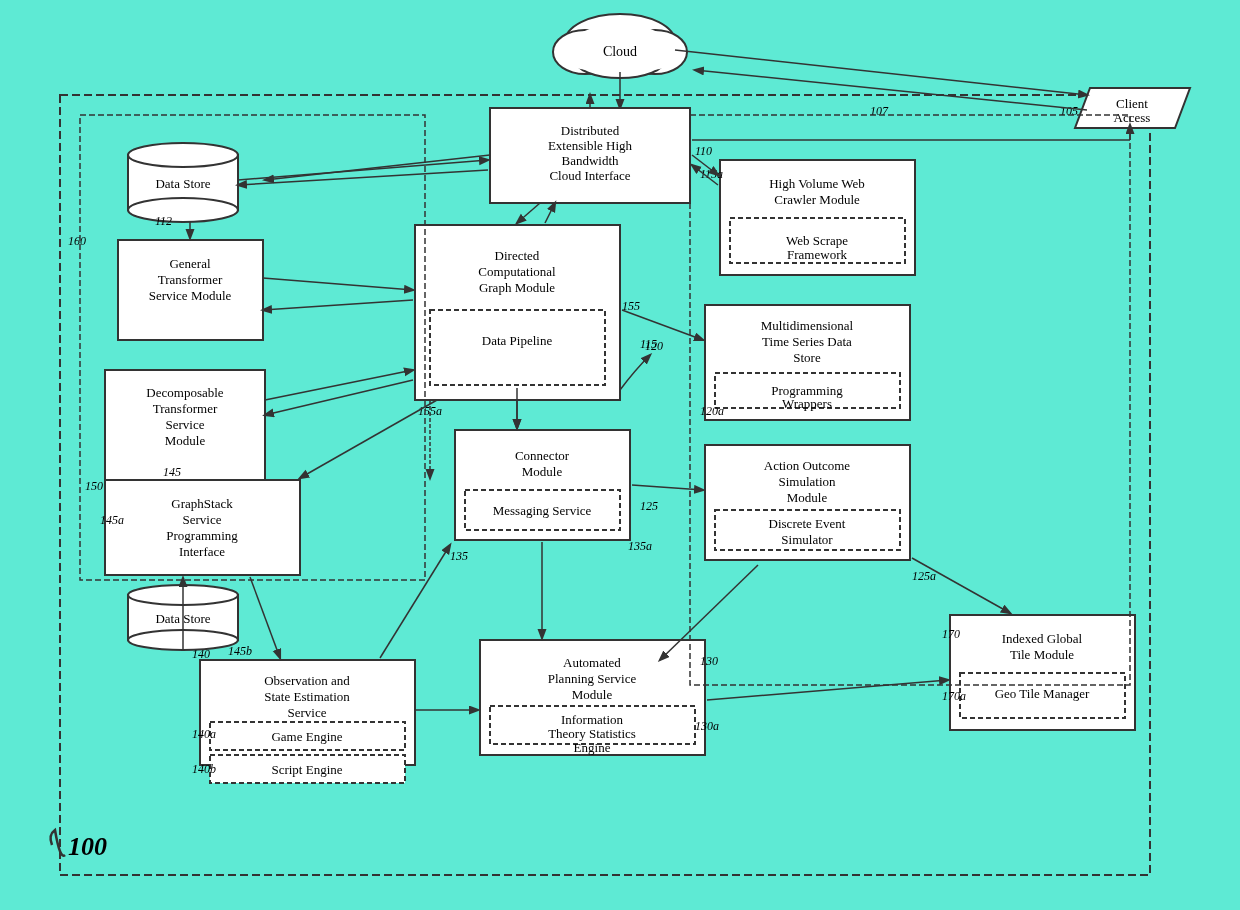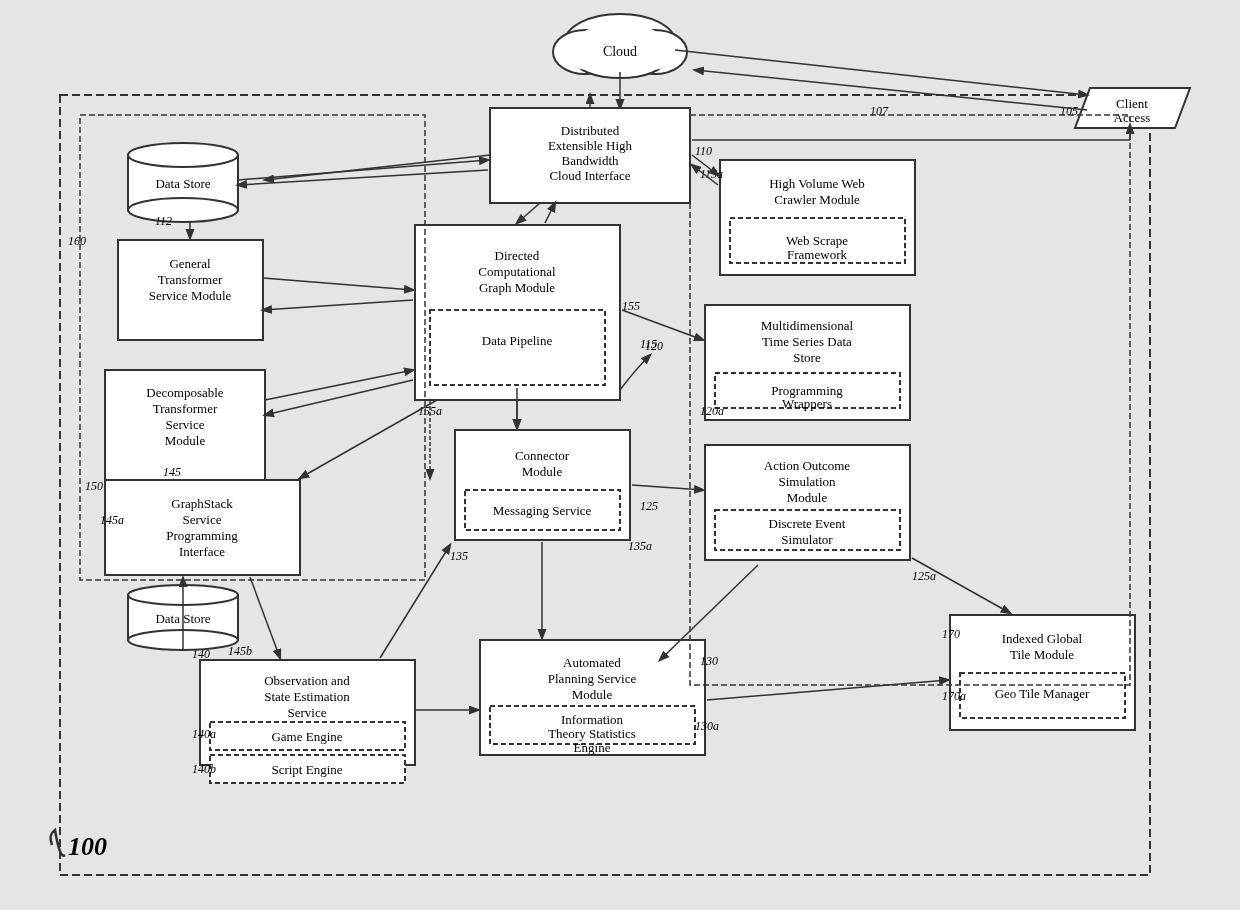--- a/index.html
+++ b/index.html
@@ -8,21 +8,21 @@
       font-family: 'Times New Roman', Times, serif;
       width: 1240px;
       height: 910px;
       overflow: hidden;
       position: relative;
     }
     .diagram-container {
       width: 1240px;
       height: 910px;
       position: relative;
-      background: #e5e5e5;
+      background: #5eead4;
     }
     svg {
       position: absolute;
       top: 0; left: 0;
       width: 1240px;
       height: 910px;
     }
   </style>
 </head>
 <body>

